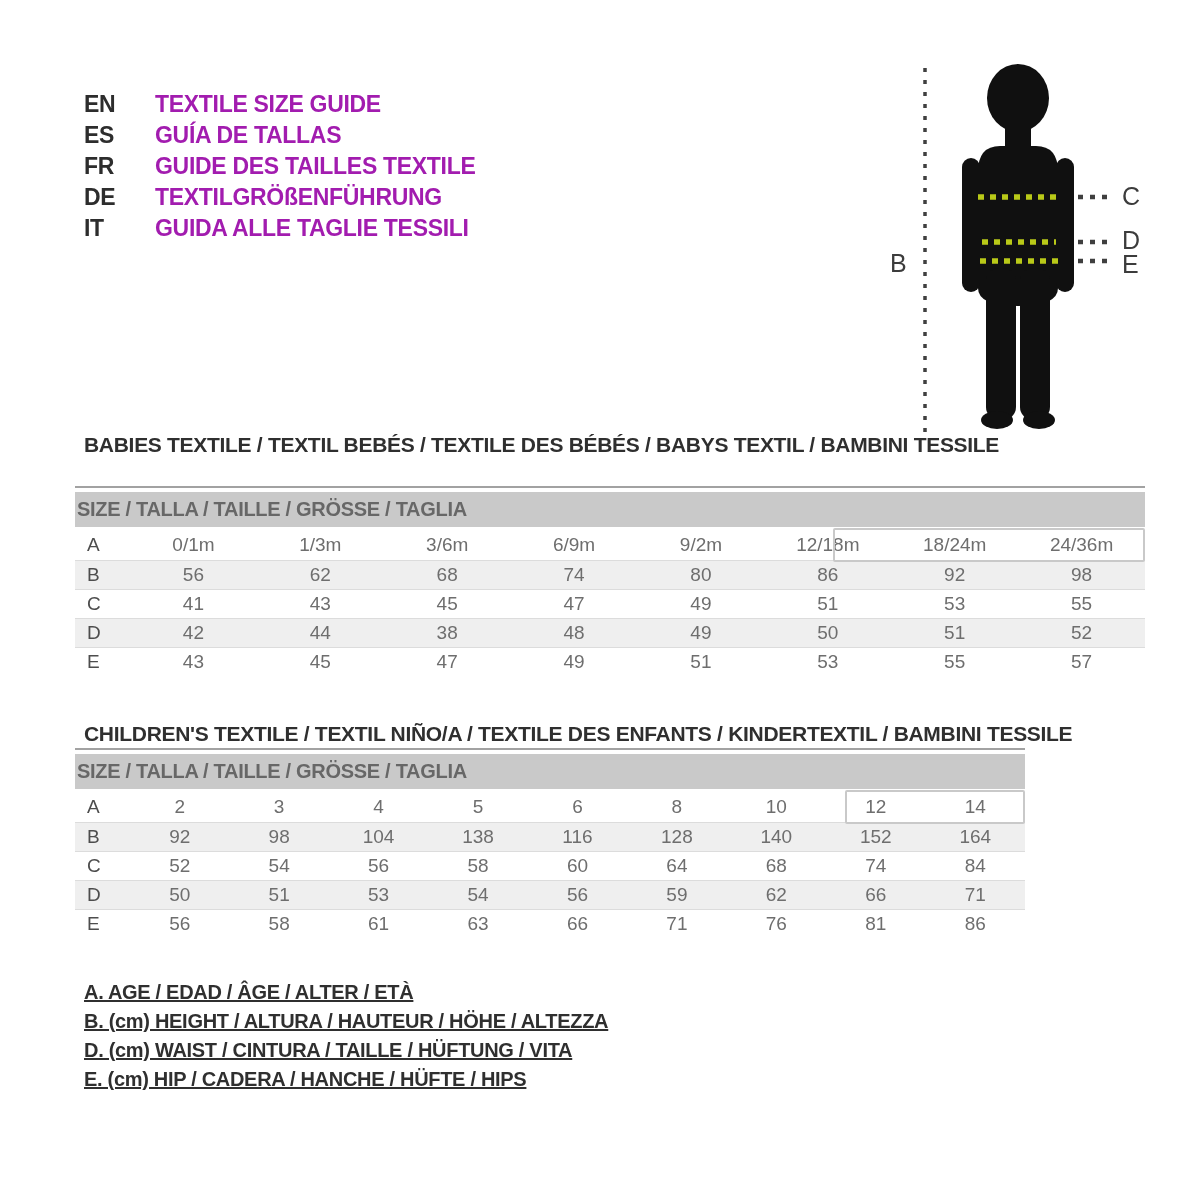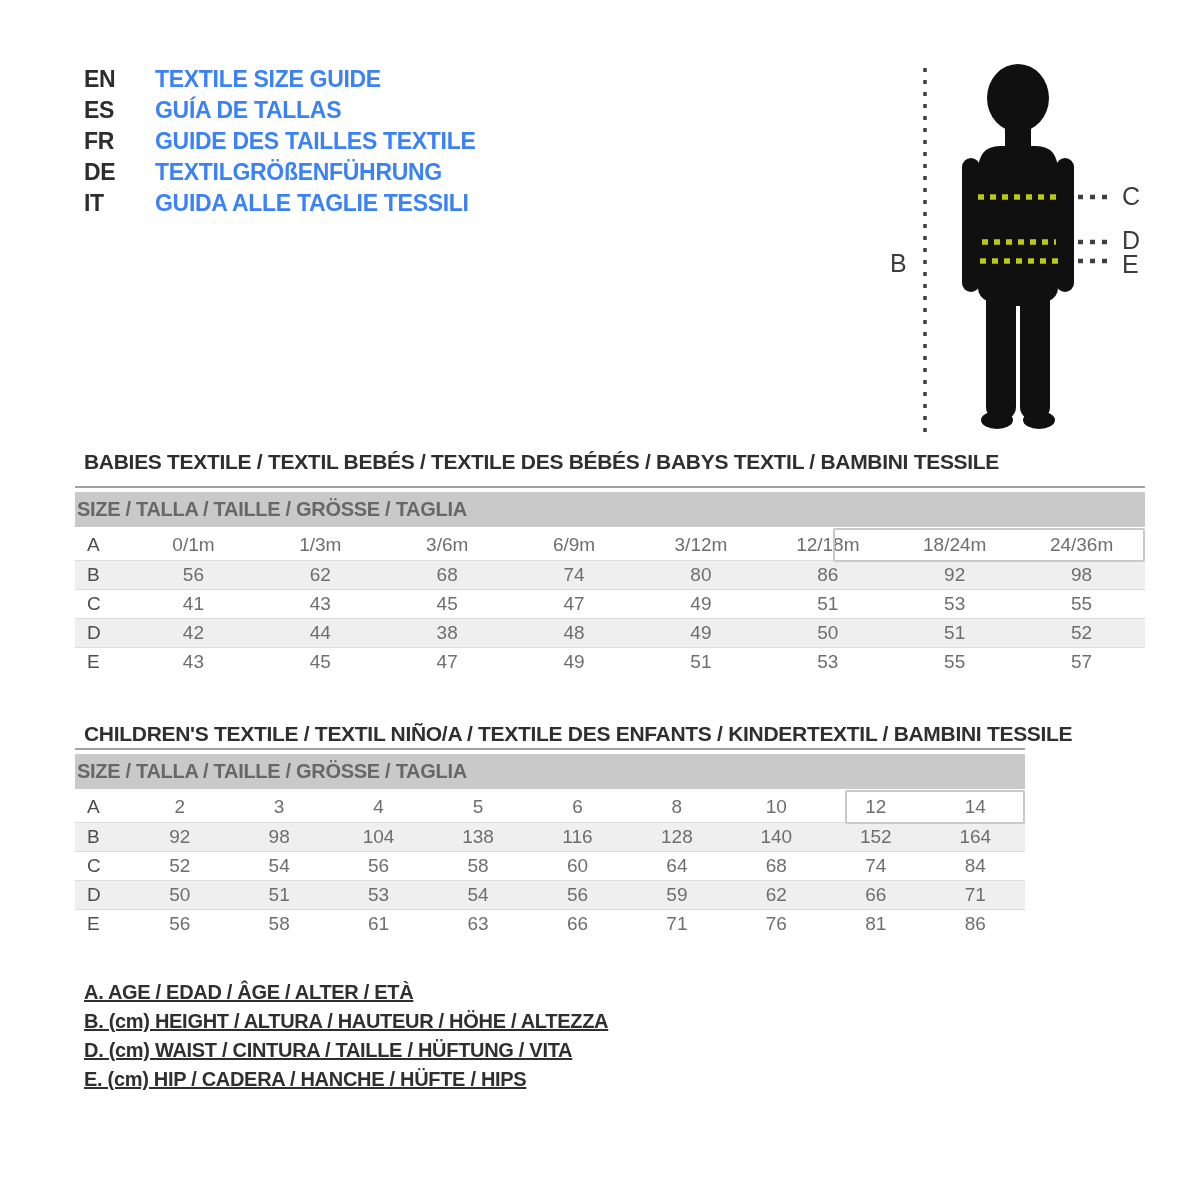--- a/index.html
+++ b/index.html
@@ -2,30 +2,30 @@
 <html><head>
 <meta charset="utf-8">
 <style>
   html,body{margin:0;padding:0;}
   body{
     width:1200px;height:1200px;position:relative;background:#ffffff;
     font-family:"Liberation Sans","DejaVu Sans",sans-serif;
     color:#2e2e2e;overflow:hidden;
   }
   
-  .lang-block{position:absolute;left:84px;top:64px;}
+  .lang-block{position:absolute;left:84px;top:89px;}
   .lang-row{display:flex;height:31px;line-height:31px;}
   .lang-code{width:71px;font-size:23px;font-weight:bold;letter-spacing:-0.3px;color:#2d2d2d;}
-  .lang-label{font-size:23px;font-weight:bold;letter-spacing:-0.3px;color:#3b82f6;white-space:nowrap;}
+  .lang-label{font-size:23px;font-weight:bold;letter-spacing:-0.3px;color:#a21caf;white-space:nowrap;}
   
   .figure-wrap{position:absolute;left:860px;top:40px;width:340px;height:420px;}
   .figure-wrap text{font-family:"Liberation Sans","DejaVu Sans",sans-serif;font-size:25px;fill:#3c3c3c;}
   
   .section-heading{position:absolute;left:84px;font-size:21px;font-weight:bold;letter-spacing:-0.3px;color:#2f2f2f;white-space:nowrap;}
-  #babies-heading{top:450px;}
+  #babies-heading{top:433px;}
   #children-heading{top:722px;}
   
   .size-table-wrap{position:absolute;left:75px;}
   #babies-table-wrap{top:486px;width:1070px;}
   #children-table-wrap{top:748px;width:950px;}
   .table-topline{height:2px;background:#a2a2a2;margin-bottom:4px;}
   .size-header{height:35px;line-height:35px;background:#c9c9c9;color:#676767;
     font-size:20px;font-weight:bold;letter-spacing:-0.3px;padding-left:2px;margin-bottom:4px;}
   table.size-table{width:100%;border-collapse:collapse;table-layout:fixed;position:relative;z-index:1;}
   table.size-table tr{height:29px;}
@@ -106,21 +106,21 @@
   <div class="table-topline"></div>
   <div class="size-header">SIZE / TALLA / TAILLE / GRÖSSE / TAGLIA</div>
   <table class="size-table">
     <tbody>
         <tr>
           <th>A</th>
           <td>0/1m</td>
           <td>1/3m</td>
           <td>3/6m</td>
           <td>6/9m</td>
-          <td>3/12m</td>
+          <td>9/2m</td>
           <td>12/18m</td>
           <td>18/24m</td>
           <td>24/36m</td>
         </tr>
         <tr>
           <th>B</th>
           <td>56</td>
           <td>62</td>
           <td>68</td>
           <td>74</td>

